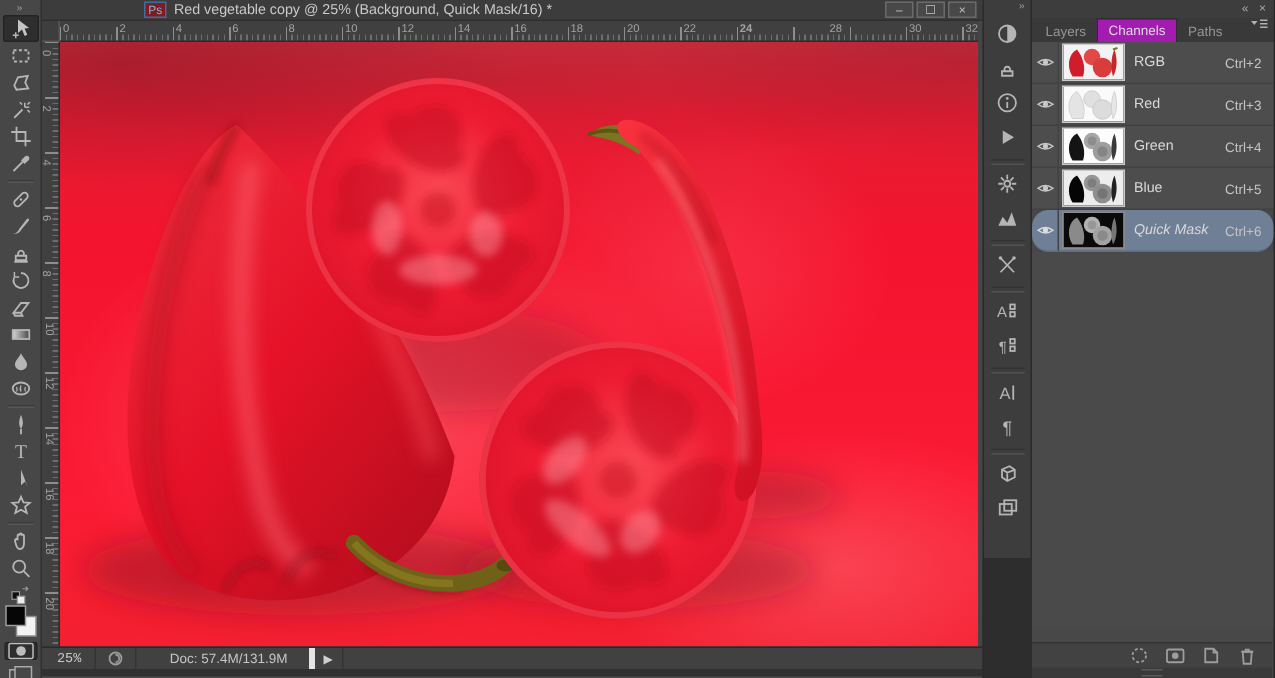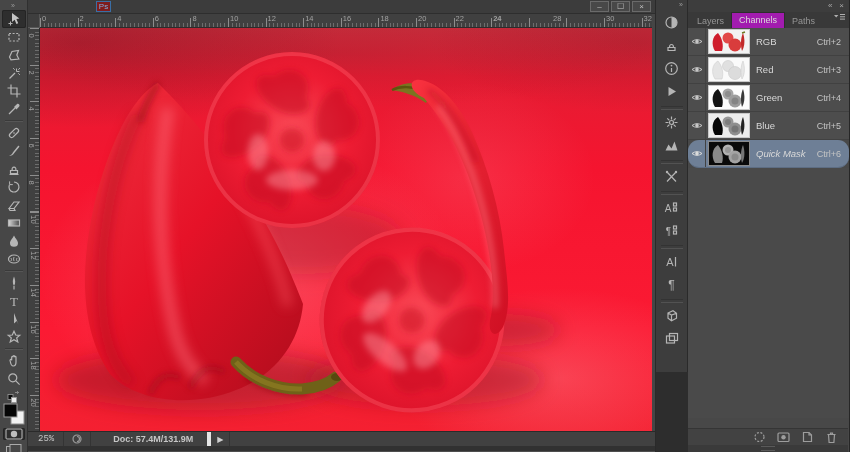--- a/index.html
+++ b/index.html
@@ -49,21 +49,21 @@
 
   
   #canvas{position:absolute;left:40px;top:28px;width:612px;height:403px;background:#f5142f;}
   #canvas svg{display:block;}
 
   
   #statusbar{position:absolute;left:28px;top:431px;width:627px;height:15px;background:#414141;
     border-top:1px solid #2a2a2a;box-sizing:border-box;display:flex;align-items:center;font-size:9px;color:#c6c6c6;}
   .sb-zoom{padding:0 9px 0 10px;border-right:1px solid #343434;height:100%;display:flex;align-items:center;font-family:Liberation Mono, monospace;}
   .sb-icon{width:26px;height:100%;display:flex;align-items:center;justify-content:center;border-right:1px solid #343434;}
-  .sb-doc{padding:0 14px 0 22px;height:100%;display:flex;align-items:center;border-right:4px solid #e5e5e5;font-weight:bold;}
+  .sb-doc{padding:0 14px 0 22px;height:100%;display:flex;align-items:center;border-right:4px solid #e5e5e5;}
   .sb-arrow{width:18px;height:100%;display:flex;align-items:center;justify-content:center;color:#cfcfcf;font-size:8px;border-right:1px solid #343434;}
   #bottomstrip{position:absolute;left:28px;top:446px;width:627px;height:6px;background:#313131;border-bottom:1px solid #4e4e4e;box-sizing:border-box;}
 
   
   #dock{position:absolute;left:655px;top:0;width:33px;height:372px;background:#3d3d3d;
     border-left:1px solid #2a2a2a;border-right:1px solid #2a2a2a;box-sizing:border-box;
     display:flex;flex-direction:column;align-items:center;}
   #dock .tb-collapse{align-self:flex-end;margin-right:3px;}
   .dock-btn{width:26px;height:21px;min-height:21px;display:flex;align-items:center;justify-content:center;margin-top:2px;}
   .dock-btn svg{stroke:#b5b5b5;fill:none;stroke-width:1.2;}
@@ -243,20 +243,21 @@
     <div class="scr-btn">
       <svg width="18" height="13">
           <rect x="1.5" y="3.5" width="11" height="8" stroke="#aaa" fill="none"></rect>
           <rect x="5" y="1.5" width="11" height="8" stroke="#aaa" fill="#474747"></rect>
         </svg>
     </div>
   </div>
 
   <div id="titlebar">
     <div class="ps-badge">Ps</div>
+    <div class="title-text">Red vegetable copy @ 25% (Background, Quick Mask/16) *</div>
     <div class="win-btns">
       <div class="win-btn">–</div>
       <div class="win-btn">☐</div>
       <div class="win-btn">×</div>
     </div>
   </div>
 
   <div id="ruler-corner"></div>
   <div id="h-ruler">
     <div class="hticks-minor"></div>

